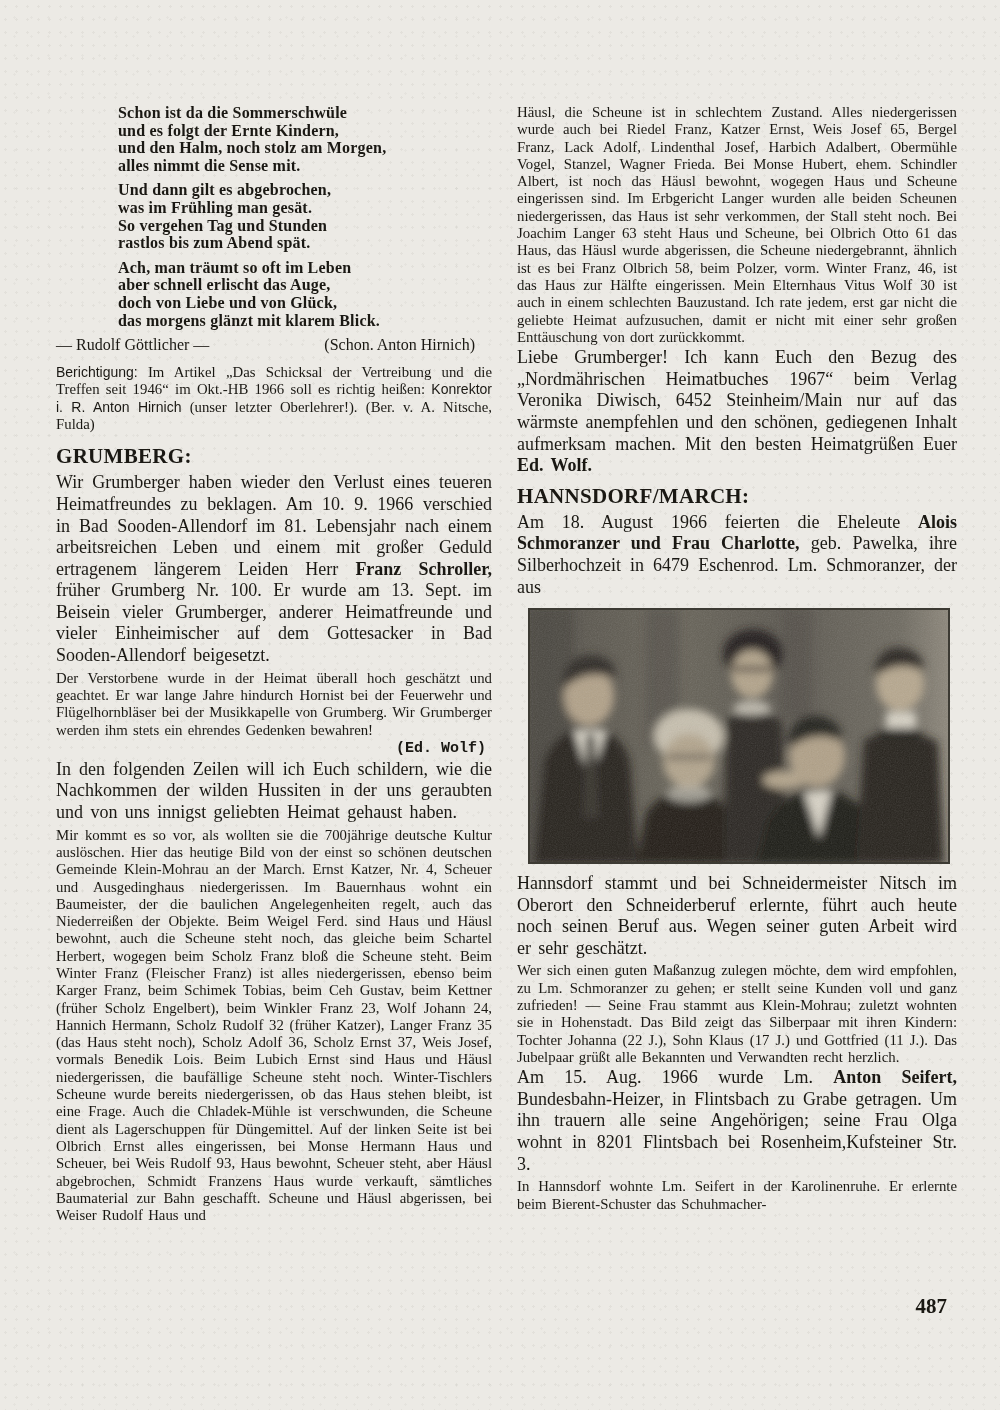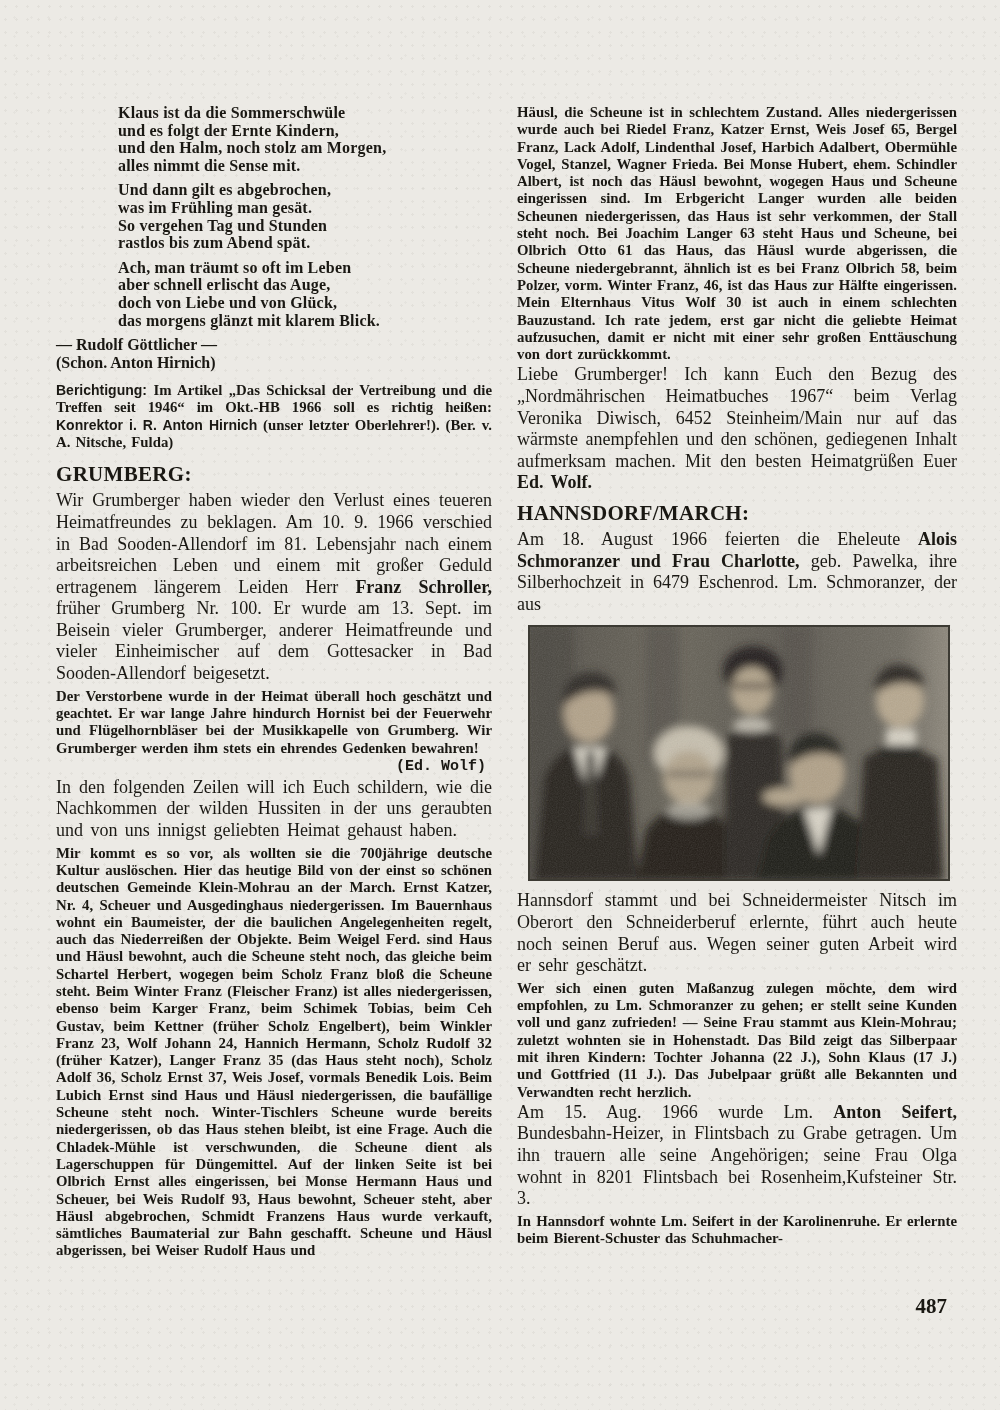--- a/index.html
+++ b/index.html
@@ -15,24 +15,24 @@
     color:#1a1813;
   }
   .col { position:absolute; top:104px; }
   .col-left  { left:56px;  width:436px; }
   .col-right { left:517px; width:440px; }
 
   .poem { margin-left:62px; font-size:16px; line-height:17.6px; font-weight:700; letter-spacing:0.2px; }
   .stanza { margin:0 0 7px 0; }
   .poem-line { white-space:nowrap; }
 
-  .attrib { display:flex; justify-content:space-between; font-weight:700; font-size:16px; margin:3px 5px 10px 0;flex-direction:column; }
+  .attrib { display:flex; justify-content:space-between; font-weight:400; font-size:16px; margin:3px 17px 10px 0; }
 
   .small-para {
-    font-size:14.8px; line-height:17.3px; font-weight:700;
+    font-size:14.8px; line-height:17.3px; font-weight:400;
     text-align:justify; margin:0 0 1px 0; word-spacing:0.1em;
   }
   .sans-b { font-family:"Liberation Sans", sans-serif; font-size:14px; }
 
   .heading { font-size:21px; font-weight:700; margin:11px 0 3px 0; letter-spacing:0.3px; }
   .heading.tight { margin-top:7px; }
 
   .big-para {
     font-size:18px; line-height:21.6px; font-weight:400;
     text-align:justify; margin:0 0 3px 0; word-spacing:0.16em;
@@ -48,21 +48,21 @@
 </style>
 </head>
 <body>
 
 <div class="page">
 
   <div class="col col-left">
 
     <div class="poem">
       <div class="stanza">
-        <div class="poem-line">Klaus ist da die Sommerschwüle</div>
+        <div class="poem-line">Schon ist da die Sommerschwüle</div>
         <div class="poem-line">und es folgt der Ernte Kindern,</div>
         <div class="poem-line">und den Halm, noch stolz am Morgen,</div>
         <div class="poem-line">alles nimmt die Sense mit.</div>
       </div>
       <div class="stanza">
         <div class="poem-line">Und dann gilt es abgebrochen,</div>
         <div class="poem-line">was im Frühling man gesät.</div>
         <div class="poem-line">So vergehen Tag und Stunden</div>
         <div class="poem-line">rastlos bis zum Abend spät.</div>
       </div>

